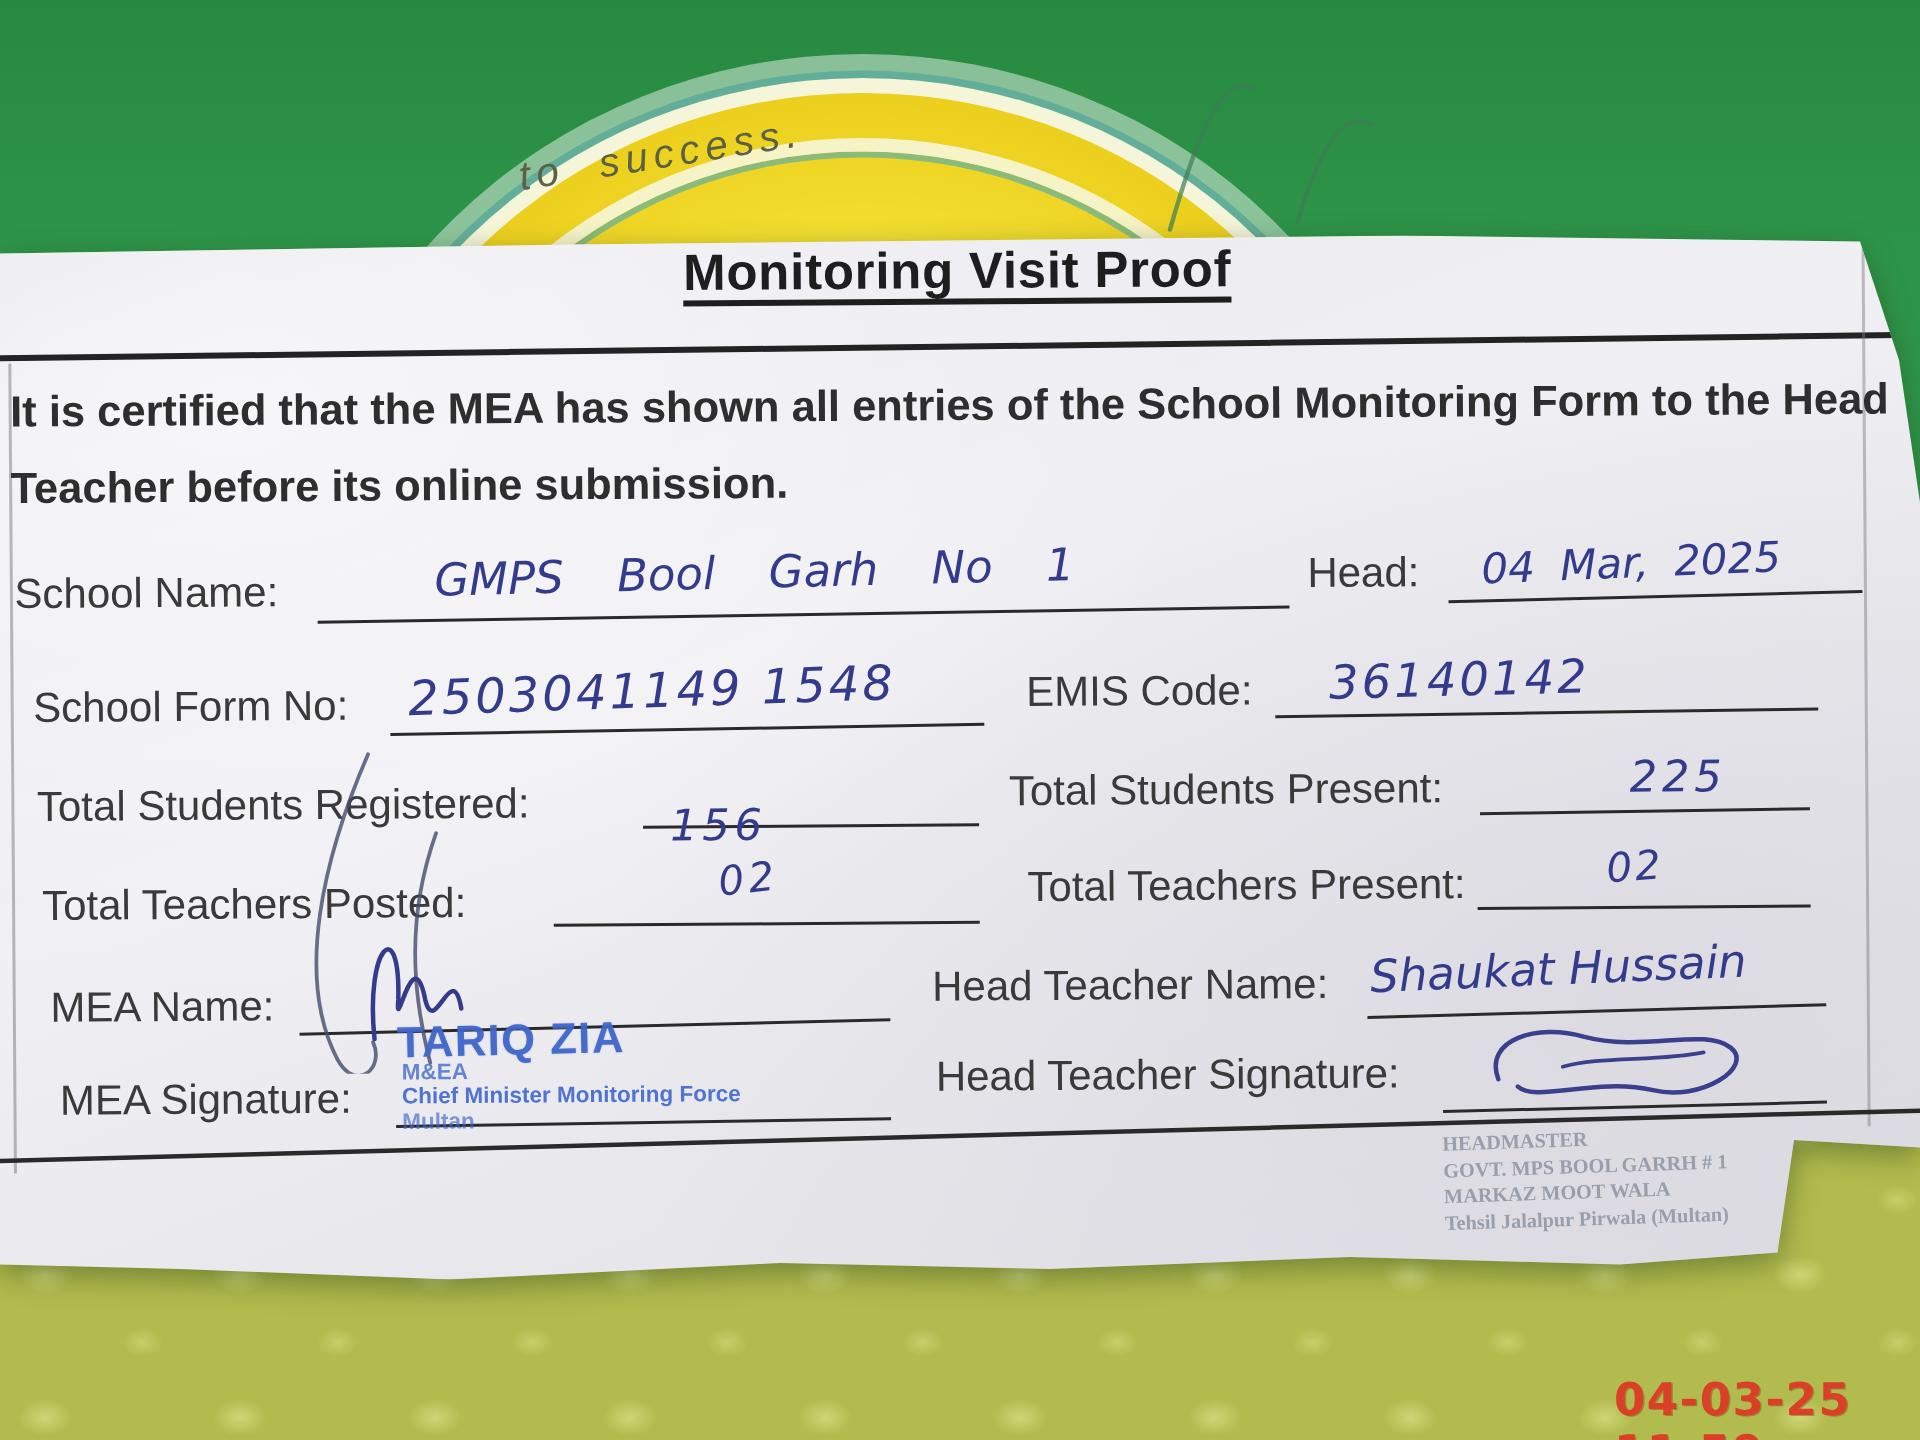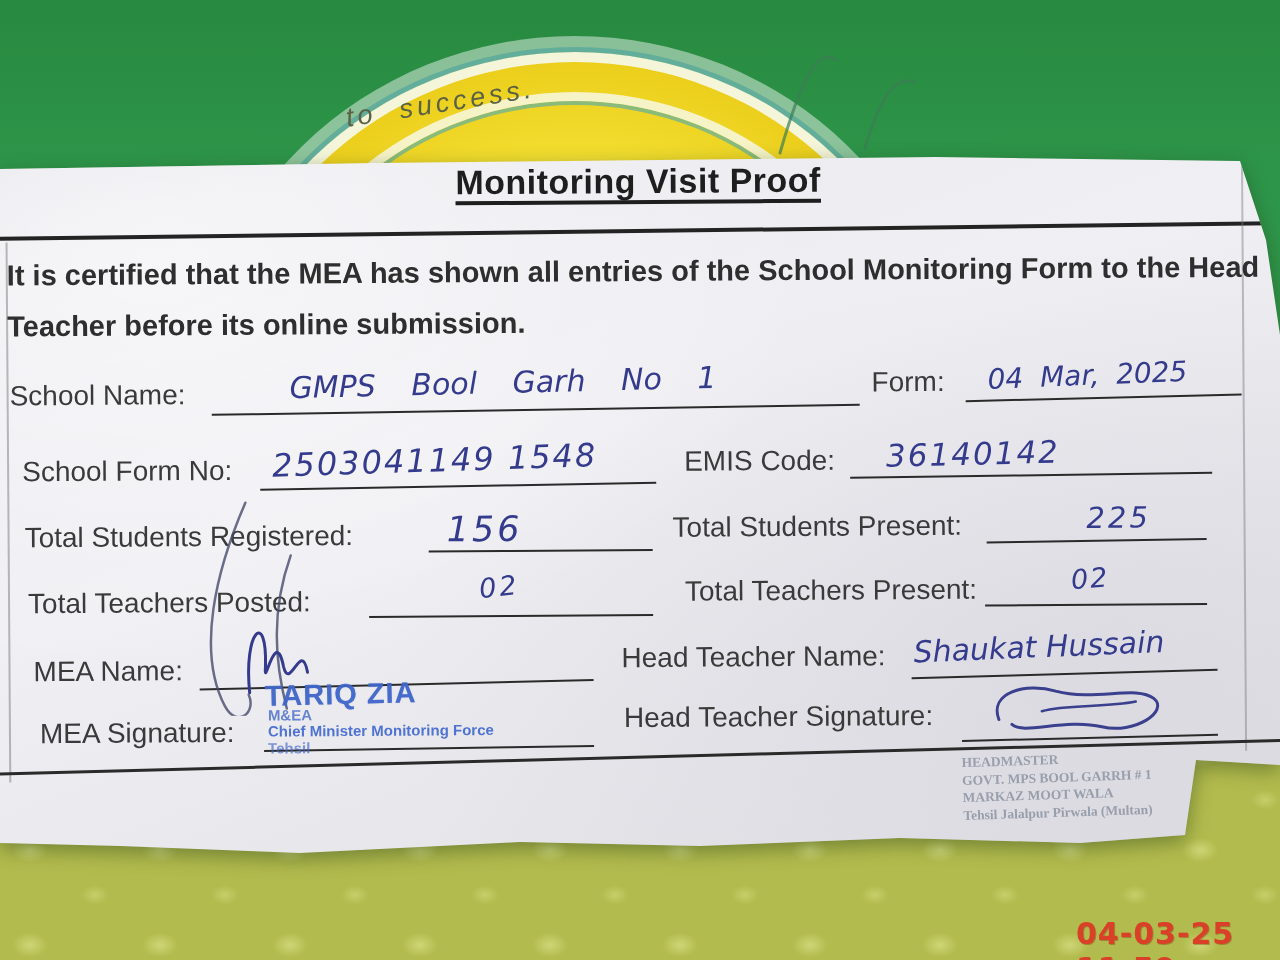--- a/index.html
+++ b/index.html
@@ -70,21 +70,21 @@
   .u-tpres{left:984px;top:607px;width:222px;}
   .u-meaname{left:198px;top:682px;width:394px;transform:rotate(-1deg);}
   .u-htname{left:910px;top:676px;width:306px;transform:rotate(-1.2deg);}
   .u-measig{left:262px;top:746px;width:330px;transform:rotate(-0.5deg);}
   .u-htsig{left:960px;top:740px;width:256px;transform:rotate(-1deg);}
   
   .v-school{left:290px;top:364px;font-size:30px;word-spacing:26px;transform:rotate(-1deg);}
   .v-date{left:988px;top:362px;font-size:28px;word-spacing:8px;transform:rotate(-2deg);}
   .v-formno{left:272px;top:440px;font-size:32px;letter-spacing:2px;transform:rotate(-1.5deg);}
   .v-emis{left:886px;top:438px;font-size:31px;letter-spacing:2px;transform:rotate(-1deg);}
-  .v-streg{left:446px;top:508px;font-size:35px;letter-spacing:3px;}
+  .v-streg{left:446px;top:532px;font-size:29px;letter-spacing:3px;}
   .v-stpres{left:1086px;top:504px;font-size:29px;letter-spacing:3px;}
   .v-tpost{left:478px;top:570px;font-size:27px;letter-spacing:3px;transform:rotate(-6deg);}
   .v-tpres{left:1070px;top:566px;font-size:27px;letter-spacing:2px;transform:rotate(-4deg);}
   .v-htname{left:912px;top:632px;font-size:30px;transform:rotate(-2deg);}
   
   .sv{position:absolute;}
   .sv-flourish{left:185px;top:498px;}
   .sv-meascribble{left:240px;top:598px;}
   .sv-htsig{left:982px;top:680px;}
   
@@ -128,21 +128,21 @@
         <div class="divider"></div>
         <div class="v-border-left"></div>
         <div class="v-border-right"></div>
 
         <div class="cert">It is certified that the MEA has shown all entries of the School Monitoring Form to the Head Teacher before its online submission.</div>
 
         <div class="lbl l-school">School Name:</div>
         <div class="line u-school"></div>
         <div class="hand v-school">GMPS Bool Garh No 1</div>
 
-        <div class="lbl l-date">Form:</div>
+        <div class="lbl l-date">Head:</div>
         <div class="line u-date"></div>
         <div class="hand v-date">04 Mar, 2025</div>
 
         <div class="lbl l-formno">School Form No:</div>
         <div class="line u-formno"></div>
         <div class="hand v-formno">2503041149 1548</div>
 
         <div class="lbl l-emis">EMIS Code:</div>
         <div class="line u-emis"></div>
         <div class="hand v-emis">36140142</div>
@@ -184,21 +184,21 @@
           <path d="M8,92 C2,30 26,8 24,66 C22,92 34,24 42,66 C48,92 60,38 66,72" fill="none" stroke="#343b8d" stroke-width="3" stroke-linecap="round"></path>
         </svg>
         <svg class="sv sv-htsig" width="190" height="68" viewBox="0 0 190 68">
           <path d="M15,42 C5,15 42,5 72,14 C112,25 152,8 170,22 C186,35 150,58 118,50 C80,41 40,58 28,47" fill="none" stroke="#3a3f8e" stroke-width="3" stroke-linecap="round"></path>
           <path d="M58,34 C82,27 122,31 152,25" fill="none" stroke="#3a3f8e" stroke-width="2.5" stroke-linecap="round"></path>
         </svg>
 
         <div class="st-name">TARIQ ZIA</div>
         <div class="st-sub st-desig">M&amp;EA</div>
         <div class="st-sub st-org">Chief Minister Monitoring Force</div>
-        <div class="st-sub st-city">Tehsil</div>
+        <div class="st-sub st-city">Multan</div>
 
         <div class="bottomline"></div>
 
         <div class="hm-stamp">
           <div>HEADMASTER</div>
           <div>GOVT. MPS BOOL GARRH # 1</div>
           <div>MARKAZ MOOT WALA</div>
           <div>Tehsil Jalalpur Pirwala (Multan)</div>
         </div>
 

